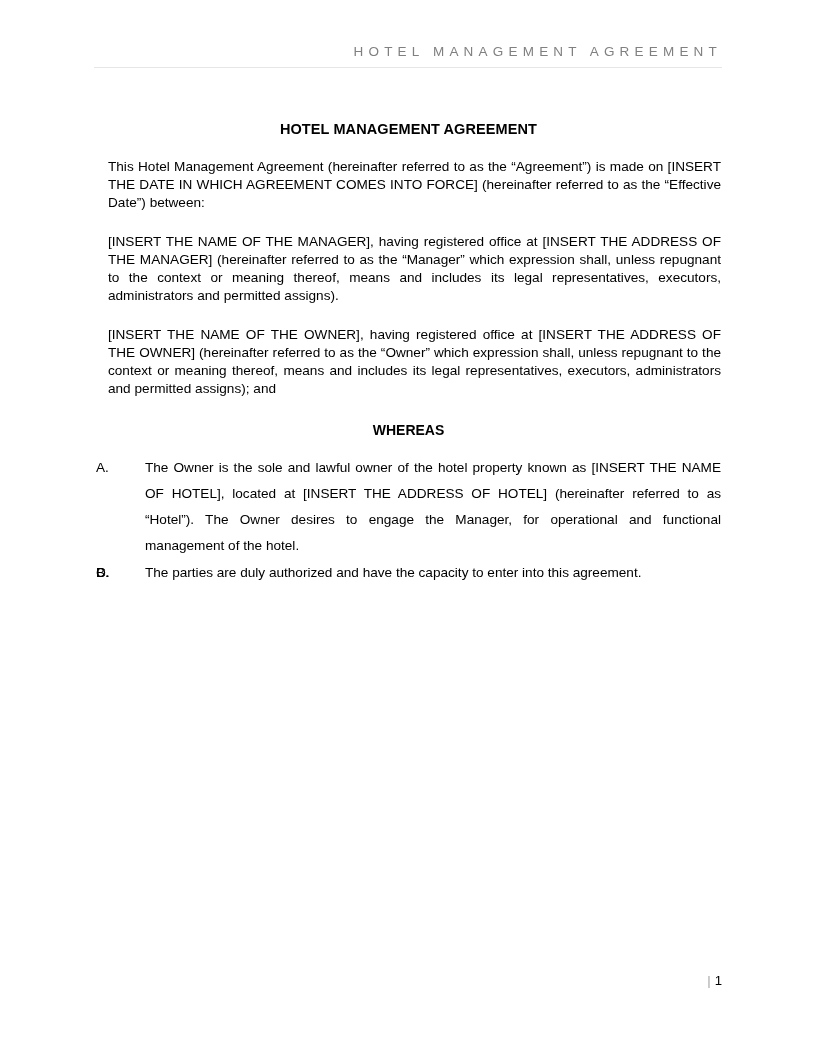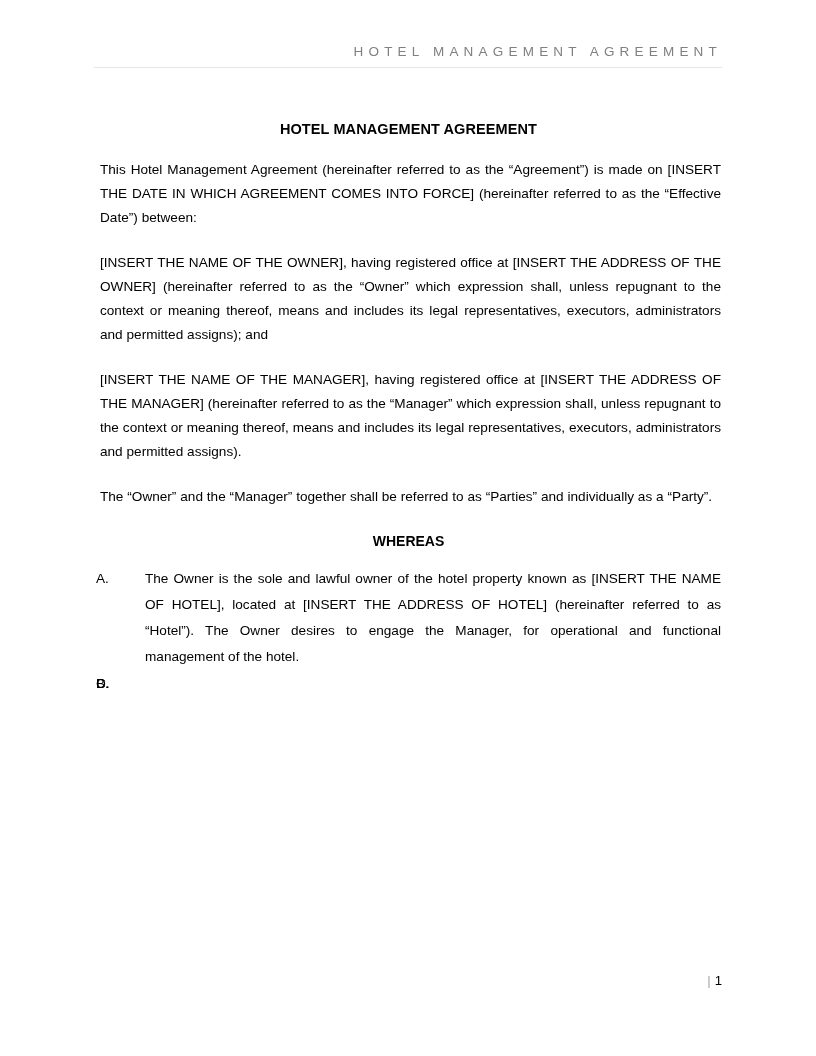--- a/index.html
+++ b/index.html
@@ -57,23 +57,23 @@
   .doc-title {
     text-align: center;
     font-size: 14.5px;
     font-weight: bold;
     letter-spacing: 0.1px;
     line-height: 22px;
     margin: 0 0 18px 0;
   }
 
   p.para {
-    margin: 0 0 21px 4px;
+    margin: 0 0 21px 12px;
     font-size: 13.6px;
-    line-height: 24px;
+    line-height: 18px;
     text-align: justify;
     text-justify: inter-word;
     word-spacing: 0.1px;
     hyphens: none;
   }
   p.para:last-child { margin-bottom: 0; }
 
   h2.section-heading {
     margin: 0 0 14px 0;
     font-size: 14px;
@@ -133,41 +133,41 @@
     <span class="header-text">HOTEL MANAGEMENT AGREEMENT</span>
   </div>
   <div class="header-rule"></div>
 
   <div class="content">
 
     <div class="doc-title">HOTEL MANAGEMENT AGREEMENT</div>
 
     <p class="para">This Hotel Management Agreement (hereinafter referred to as the “Agreement”) is made on [INSERT THE DATE IN WHICH AGREEMENT COMES INTO FORCE] (hereinafter referred to as the “Effective Date”) between:</p>
 
+    <p class="para">[INSERT THE NAME OF THE MANAGER], having registered office at [INSERT THE ADDRESS OF THE MANAGER] (hereinafter referred to as the “Manager” which expression shall, unless repugnant to the context or meaning thereof, means and includes its legal representatives, executors, administrators and permitted assigns).</p>
+
     <p class="para">[INSERT THE NAME OF THE OWNER], having registered office at [INSERT THE ADDRESS OF THE OWNER] (hereinafter referred to as the “Owner” which expression shall, unless repugnant to the context or meaning thereof, means and includes its legal representatives, executors, administrators and permitted assigns); and</p>
 
-    <p class="para">[INSERT THE NAME OF THE MANAGER], having registered office at [INSERT THE ADDRESS OF THE MANAGER] (hereinafter referred to as the “Manager” which expression shall, unless repugnant to the context or meaning thereof, means and includes its legal representatives, executors, administrators and permitted assigns).</p>
-
-    <p class="para">The “Owner” and the “Manager” together shall be referred to as “Parties” and individually as a “Party”.</p>
 
     <h2 class="section-heading">WHEREAS</h2>
 
     <ul class="whereas-list">
       <li>
         <span class="marker">A.</span>
         <span class="recital-text">The Owner is the sole and lawful owner of the hotel property known as [INSERT THE NAME OF HOTEL], located at [INSERT THE ADDRESS OF HOTEL] (hereinafter referred to as “Hotel”). The Owner desires to engage the Manager, for operational and functional management of the hotel.</span>
       </li>
       <li>
         <span class="marker">B.</span>
       </li>
       <li>
         <span class="marker">C.</span>
       </li>
       <li>
         <span class="marker">D.</span>
+        <span class="recital-text">The parties are duly authorized and have the capacity to enter into this agreement.</span>
       </li>
     </ul>
 
   </div>
 
   <div class="page-footer">
     <span class="bar">|</span><span>1</span>
   </div>
 
 </div>

